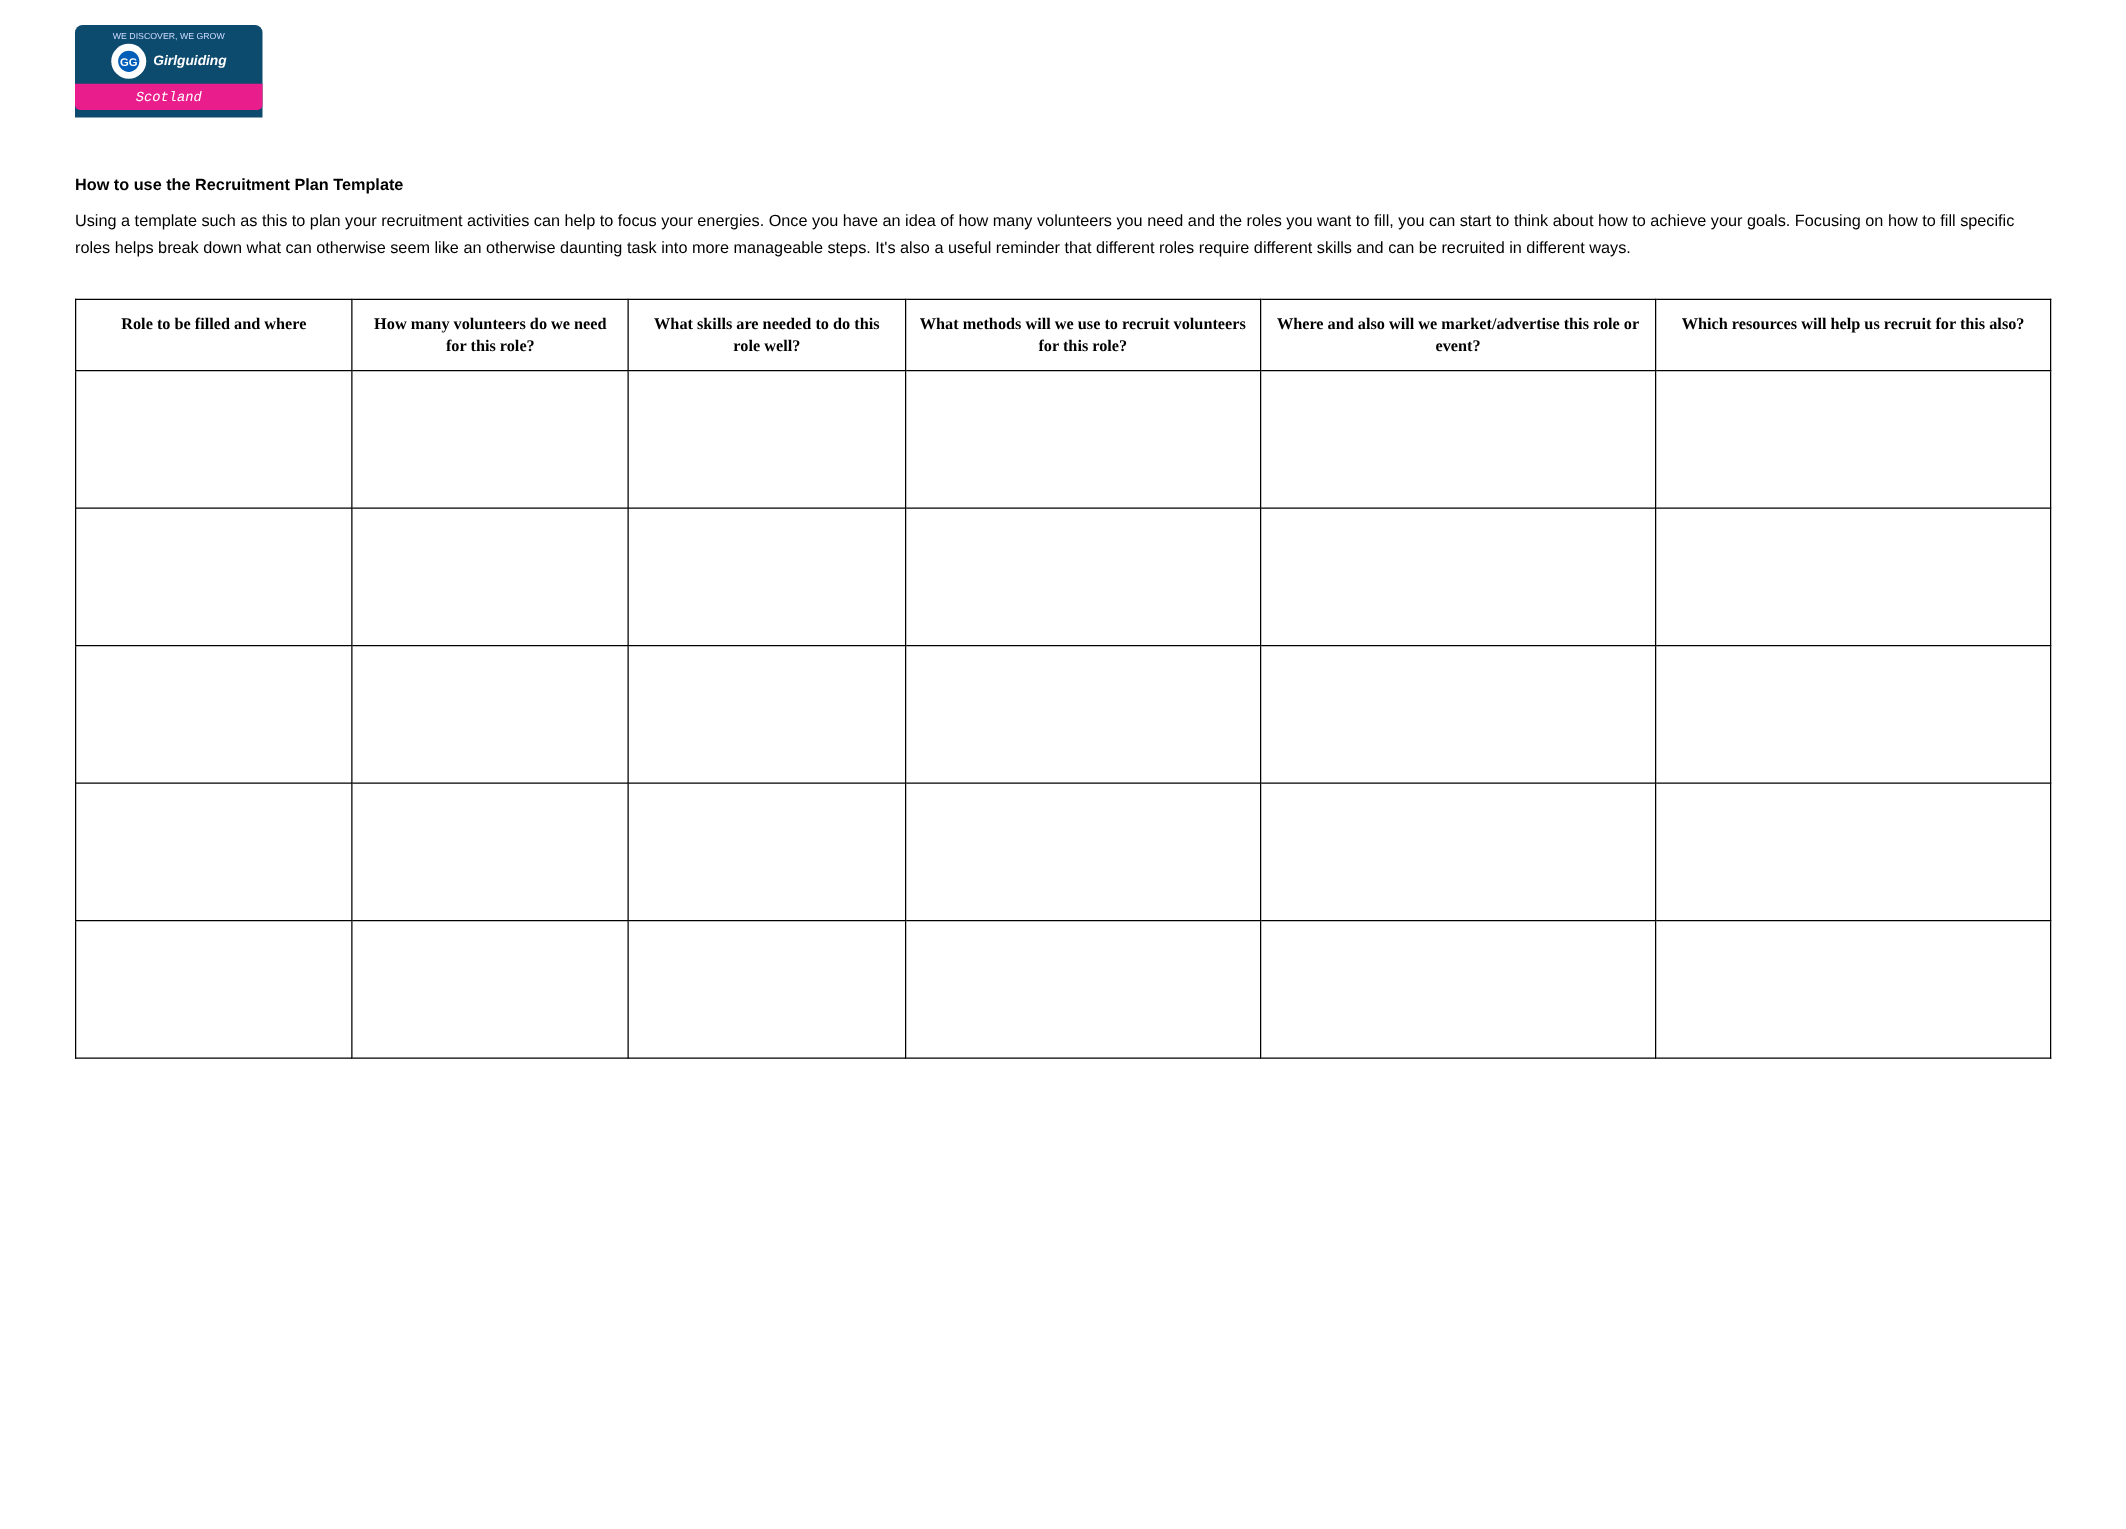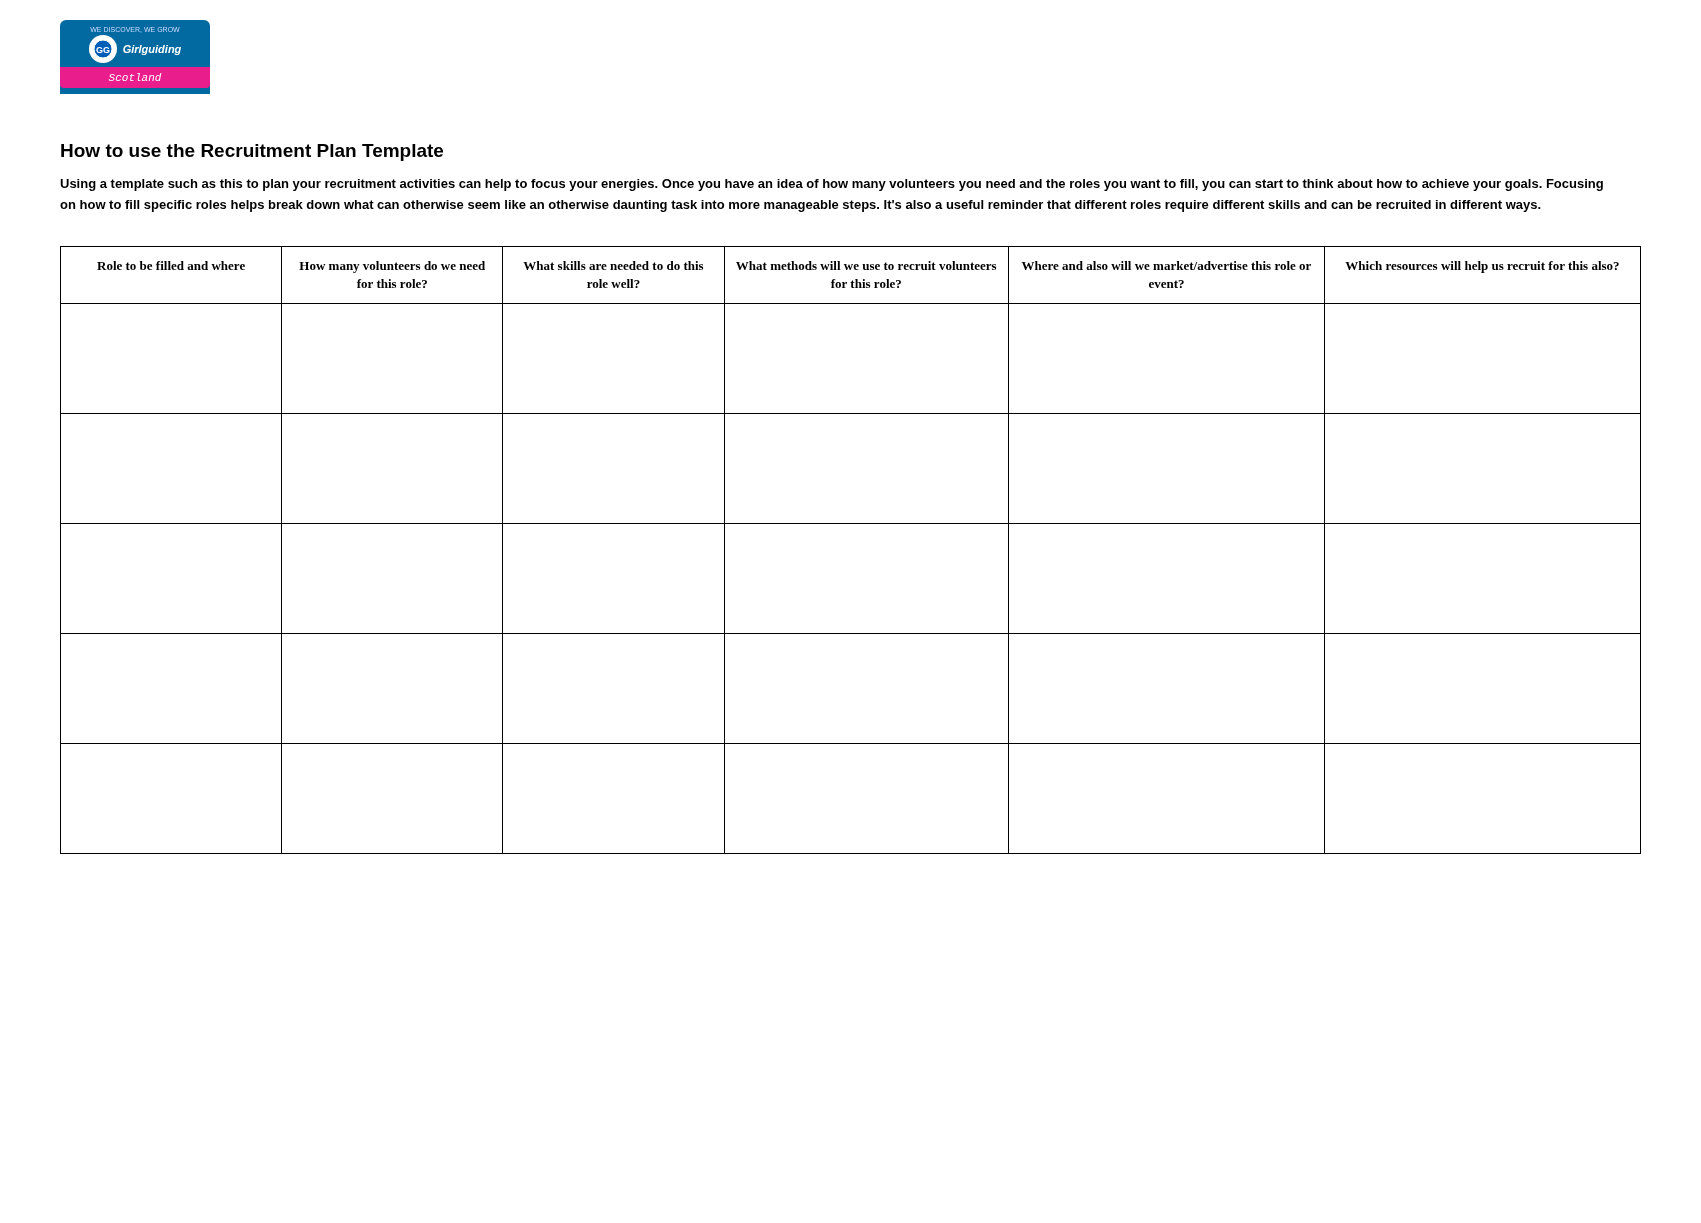--- a/index.html
+++ b/index.html
@@ -25,21 +25,21 @@
       margin-bottom: 30px;
     }
 
     .logo-container {
       width: 160px;
       height: 90px;
       position: relative;
     }
 
     .logo-box {
-      background: #0369a1;
+      background: #0c4a6e;
       border-radius: 6px 6px 0 0;
       padding: 6px 8px;
       display: flex;
       flex-direction: column;
       align-items: center;
       width: 150px;
     }
 
     .logo-top {
       display: flex;
@@ -97,32 +97,31 @@
       text-align: center;
       flex: 1;
       padding-top: 35px;
     }
 
     .spacer {
       width: 160px;
     }
 
     .section-heading {
-      font-size: 19px;
+      font-size: 13px;
       font-weight: bold;
       margin-bottom: 12px;
       margin-top: 10px;
     }
 
     .intro-text {
       font-size: 13px;
       line-height: 1.6;
       margin-bottom: 30px;
       max-width: 1560px;
-      font-weight: bold;
     }
 
     .recruitment-table {
       width: 100%;
       border-collapse: collapse;
       border: 1.5px solid #000000;
       font-family: Liberation Serif, serif;
     }
 
     .recruitment-table th,

